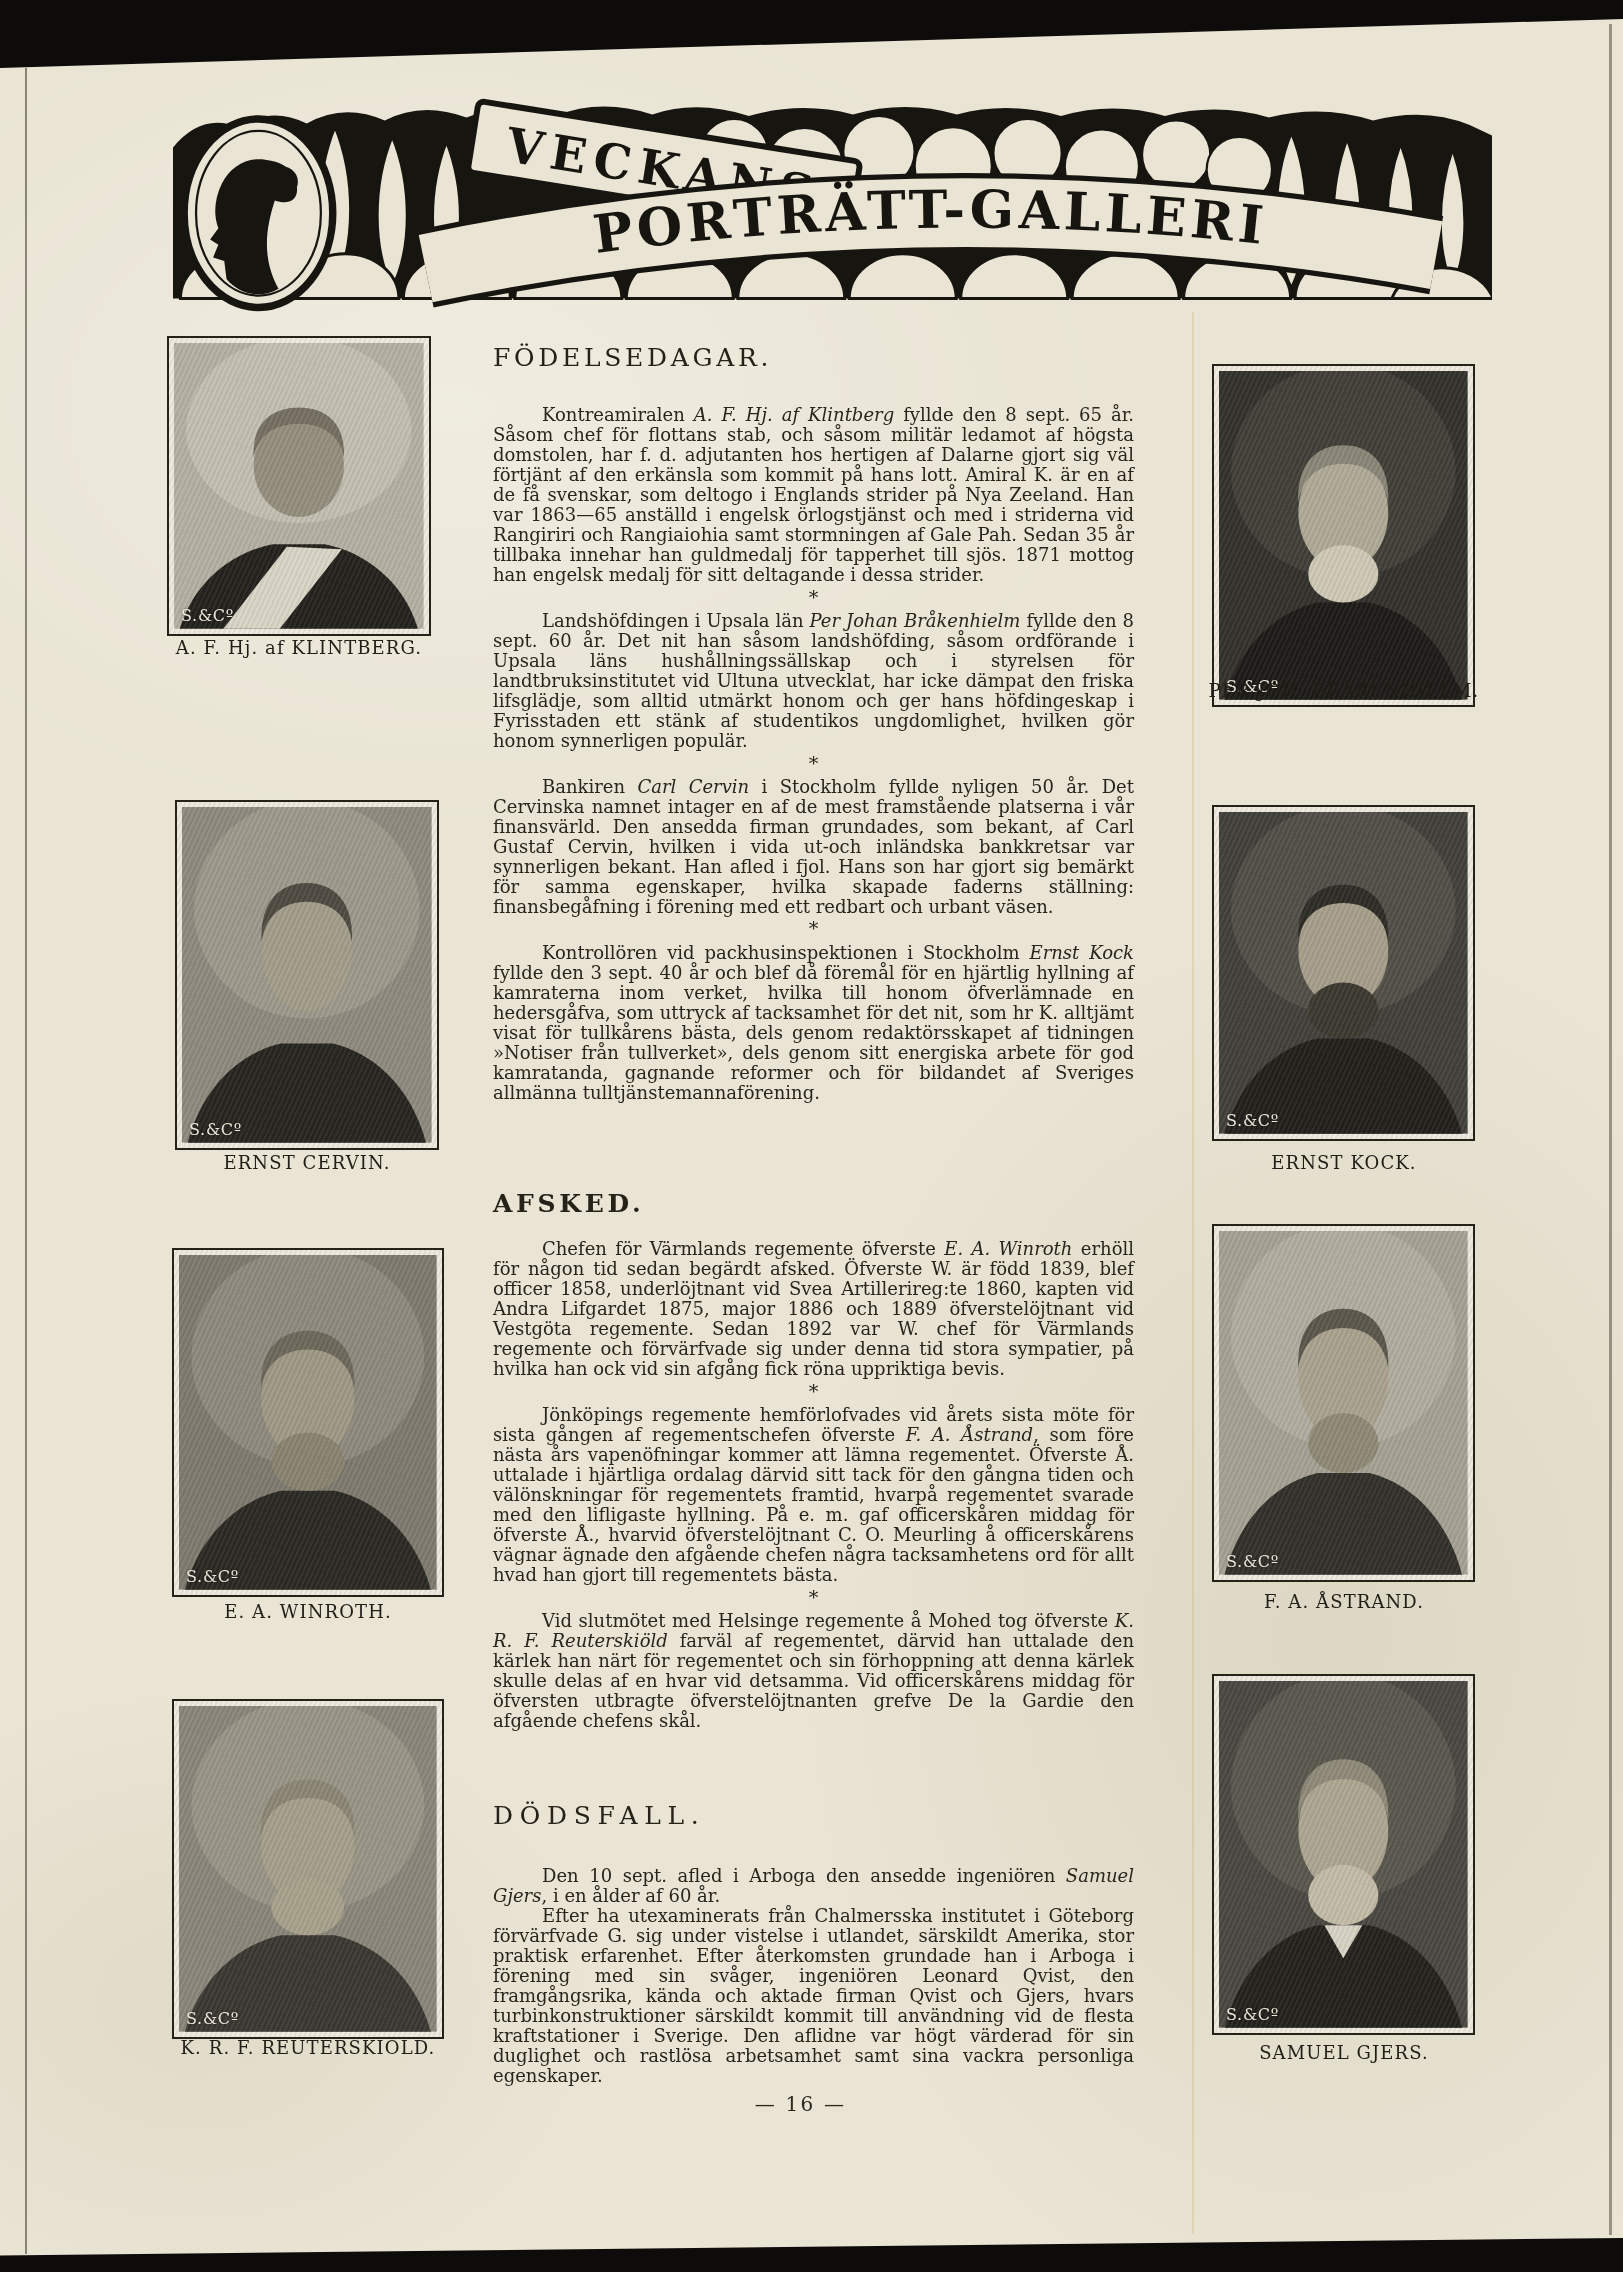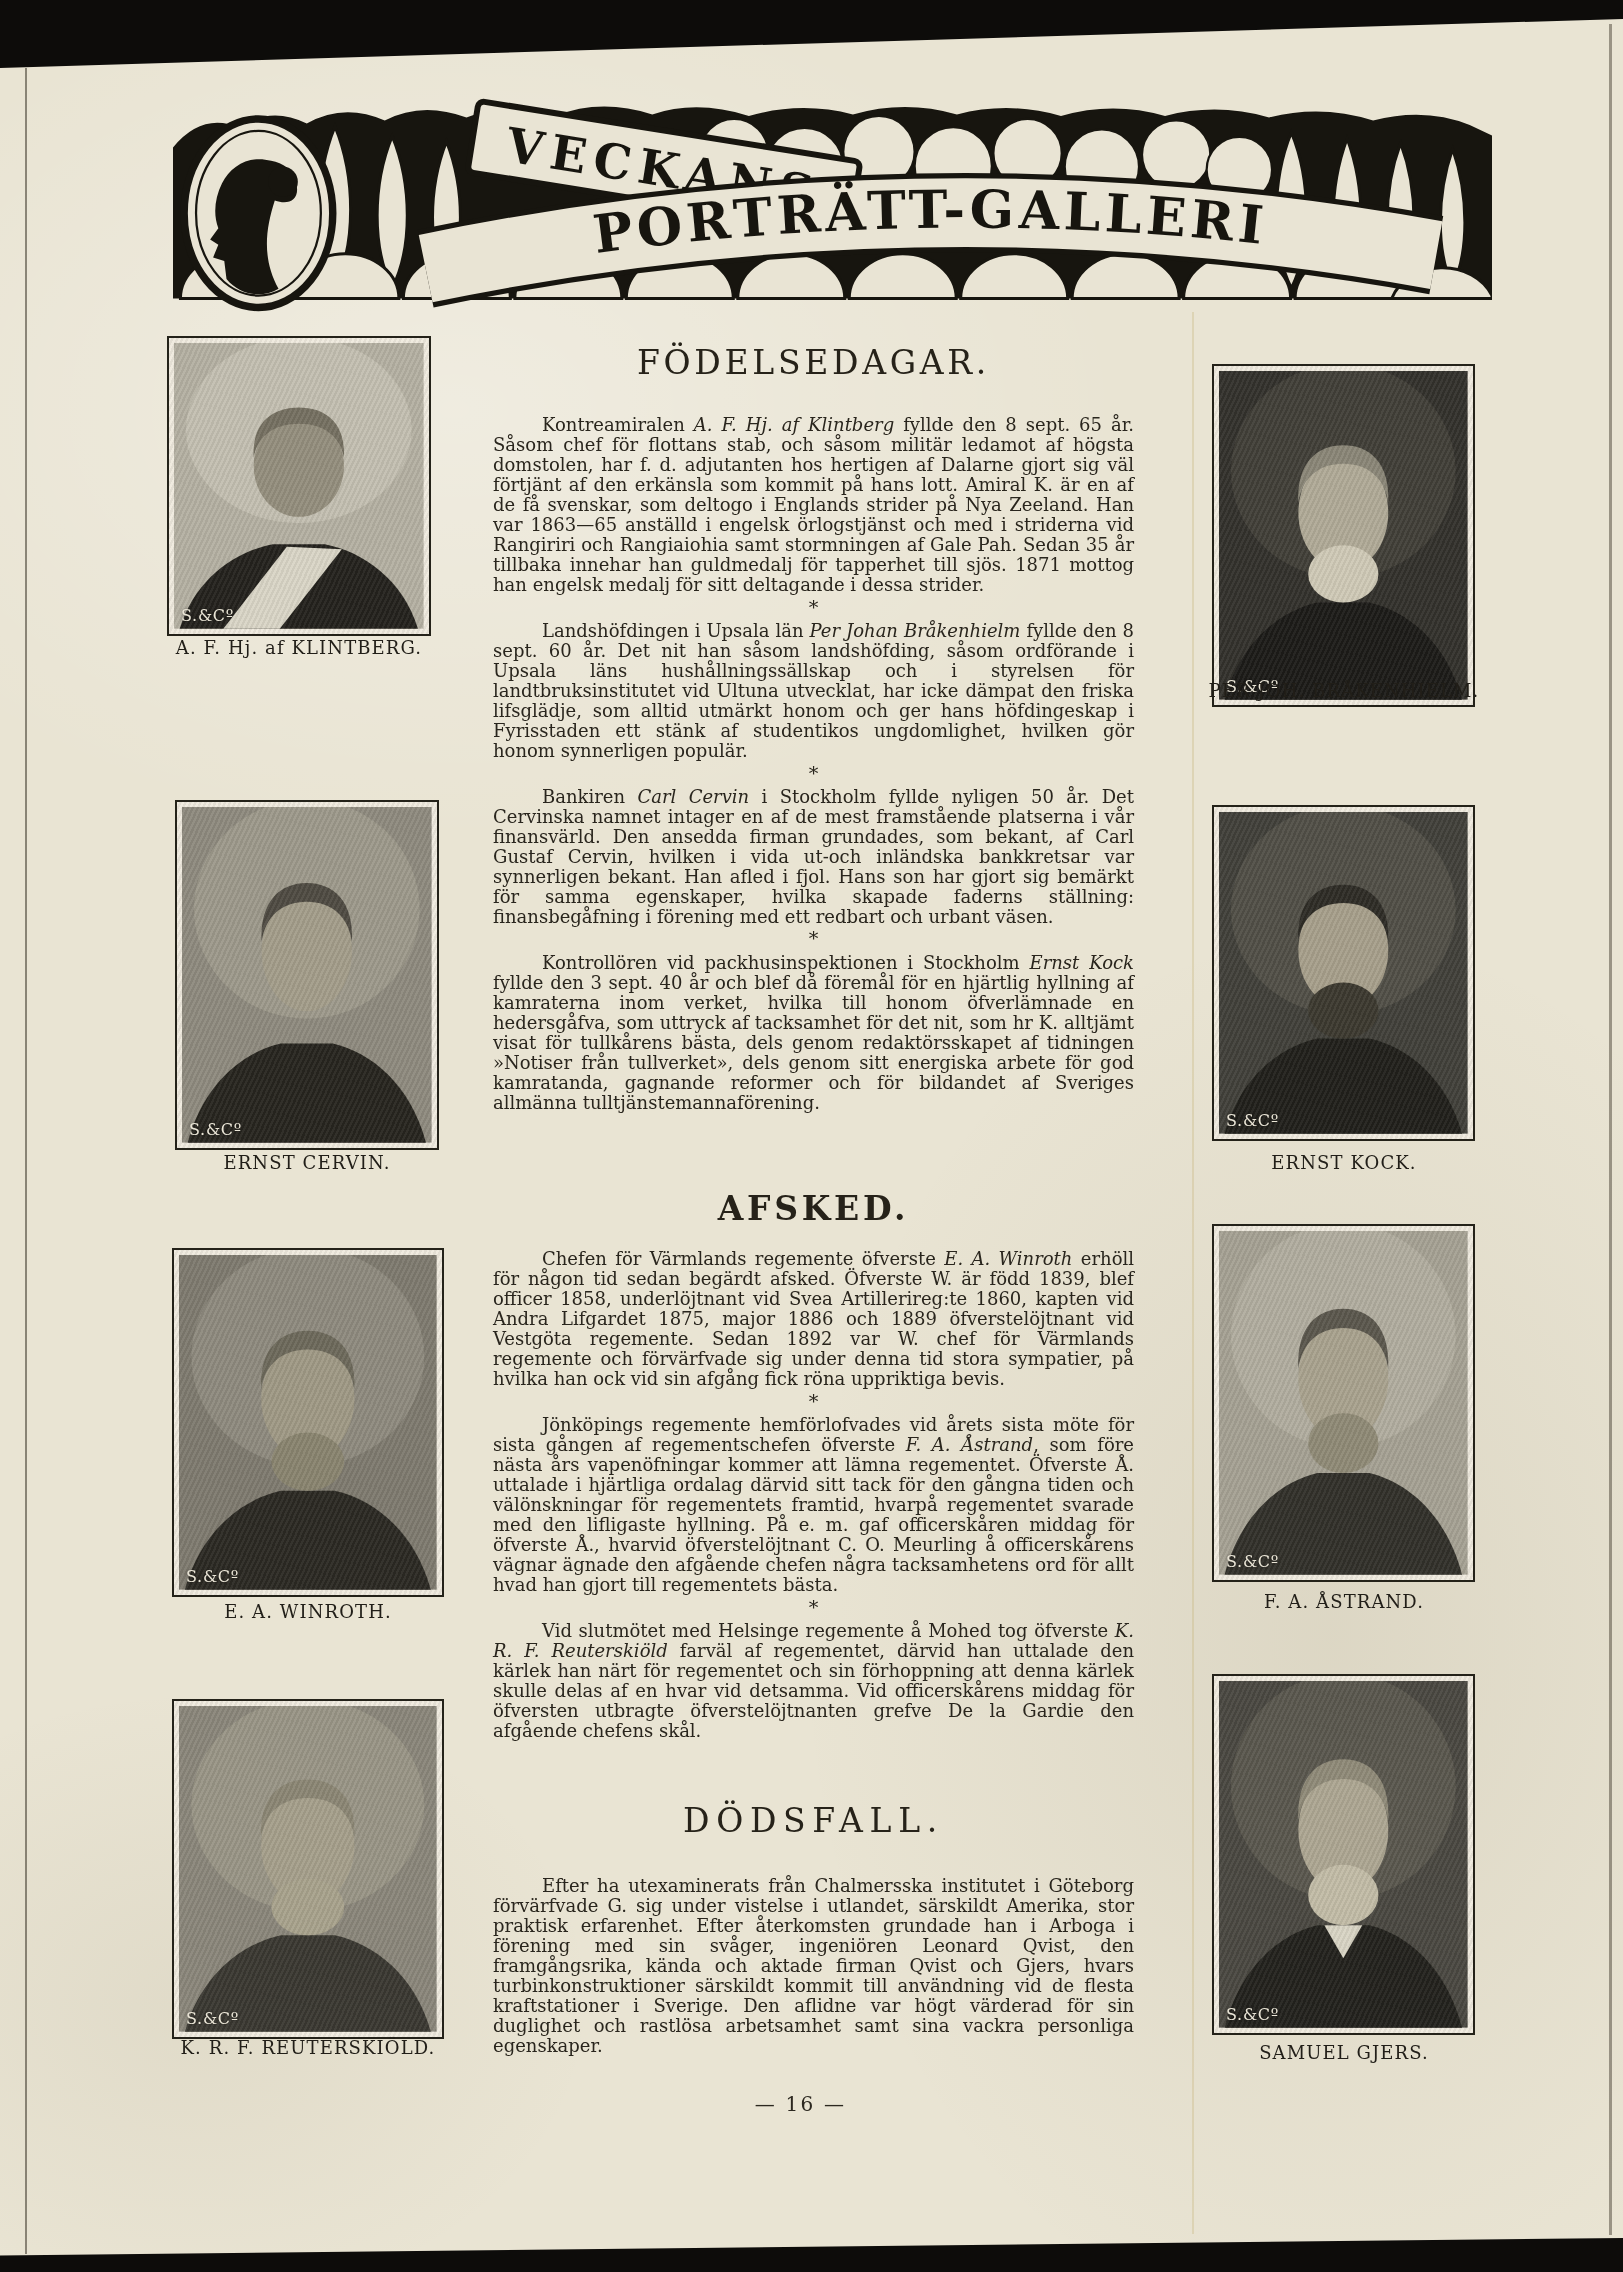--- a/index.html
+++ b/index.html
@@ -51,21 +51,21 @@
   .p3{--bg:#7e7a6f;--bg2:#8e8a7e;--coat:#2b2923;--face:#9f9985;--hair:#6d695b;--beard:#89846f;--sash:transparent;--shirt:transparent}
   .p4{--bg:#8a867a;--bg2:#999586;--coat:#3a3831;--face:#a59f8b;--hair:#8b8674;--beard:#a8a28c;--sash:transparent;--shirt:transparent}
   .p5{--bg:#33312c;--bg2:#413f38;--coat:#1c1b18;--face:#b0aa97;--hair:#8a8677;--beard:#cfc9b6;--sash:transparent;--shirt:transparent}
   .p6{--bg:#41403a;--bg2:#514f47;--coat:#21201b;--face:#a79f8b;--hair:#2e2c26;--beard:#3c392f;--sash:transparent;--shirt:transparent}
   .p7{--bg:#a5a193;--bg2:#b1ad9f;--coat:#32302a;--face:#a9a28e;--hair:#5b574d;--beard:#8f8a76;--sash:transparent;--shirt:transparent}
   .p8{--bg:#4a4841;--bg2:#5a574e;--coat:#23221d;--face:#ada692;--hair:#8f8a78;--beard:#c2bca7;--sash:transparent;--shirt:#d8d4c4}
 
   
   .sec{position:absolute;width:641px;left:493px;}
   #sec1{top:343px;} #sec2{top:1189px;} #sec3{top:1801px;}
-  .sec h2{margin:0;text-align:center;font-weight:normal;font-size:33px;letter-spacing:3.7px;color:#262219;}
+  .sec h2{margin:0;font-weight:normal;font-size:25px;letter-spacing:3.7px;color:#262219;}
   #sec1 h2{margin-bottom:33px;} #sec2 h2{margin-bottom:21px;font-weight:bold;} #sec3 h2{margin-bottom:36px;letter-spacing:6.7px;}
   .sec p{margin:0;text-align:justify;font-size:18px;line-height:20px;text-indent:49px;color:#29251d;}
   .sep{ text-align:center;font-size:19.3px;line-height:24.5px;margin:0.7px 0;color:#29251d;}
   .it{font-style:italic;}
   .pageno{position:absolute;left:480px;top:2092px;width:641px;text-align:center;
     font-size:20px;letter-spacing:2.2px;color:#2c2820;}
 </style>
 </head>
 <body>
 
@@ -288,19 +288,20 @@
     <h2>AFSKED.</h2>
     <p><span>Chefen för Värmlands regemente öfverste </span><span class="it">E. A. Winroth</span><span> erhöll för någon tid sedan begärdt afsked. Öfverste W. är född 1839, blef officer 1858, underlöjtnant vid Svea Artillerireg:te 1860, kapten vid Andra Lifgardet 1875, major 1886 och 1889 öfverstelöjtnant vid Vestgöta regemente. Sedan 1892 var W. chef för Värmlands regemente och förvärfvade sig under denna tid stora sympatier, på hvilka han ock vid sin afgång fick röna uppriktiga bevis.</span></p>
     <div class="sep">*</div>
     <p><span>Jönköpings regemente hemförlofvades vid årets sista möte för sista gången af regementschefen öfverste </span><span class="it">F. A. Åstrand</span><span>, som före nästa års vapenöfningar kommer att lämna regementet. Öfverste Å. uttalade i hjärtliga ordalag därvid sitt tack för den gångna tiden och välönskningar för regementets framtid, hvarpå regementet svarade med den lifligaste hyllning. På e. m. gaf officerskåren middag för öfverste Å., hvarvid öfverstelöjtnant C. O. Meurling å officerskårens vägnar ägnade den afgående chefen några tacksamhetens ord för allt hvad han gjort till regementets bästa.</span></p>
     <div class="sep">*</div>
     <p><span>Vid slutmötet med Helsinge regemente å Mohed tog öfverste </span><span class="it">K. R. F. Reuterskiöld</span><span> farväl af regementet, därvid han uttalade den kärlek han närt för regementet och sin förhoppning att denna kärlek skulle delas af en hvar vid detsamma. Vid officerskårens middag för öfversten utbragte öfverstelöjtnanten grefve De la Gardie den afgående chefens skål.</span></p>
   </section>
 
   <section class="sec" id="sec3">
     <h2>DÖDSFALL.</h2>
+    <p><span>Den 10 sept. afled i Arboga den ansedde ingeniören </span><span class="it">Samuel Gjers</span><span>, i en ålder af 60 år.</span></p>
     <p><span>Efter ha utexaminerats från Chalmersska institutet i Göteborg förvärfvade G. sig under vistelse i utlandet, särskildt Amerika, stor praktisk erfarenhet. Efter återkomsten grundade han i Arboga i förening med sin svåger, ingeniören Leonard Qvist, den framgångsrika, kända och aktade firman Qvist och Gjers, hvars turbinkonstruktioner särskildt kommit till användning vid de flesta kraftstationer i Sverige. Den aflidne var högt värderad för sin duglighet och rastlösa arbetsamhet samt sina vackra personliga egenskaper.</span></p>
   </section>
 
   <div class="pageno">— 16 —</div>
 
 </div>
 
 
 </body></html>

